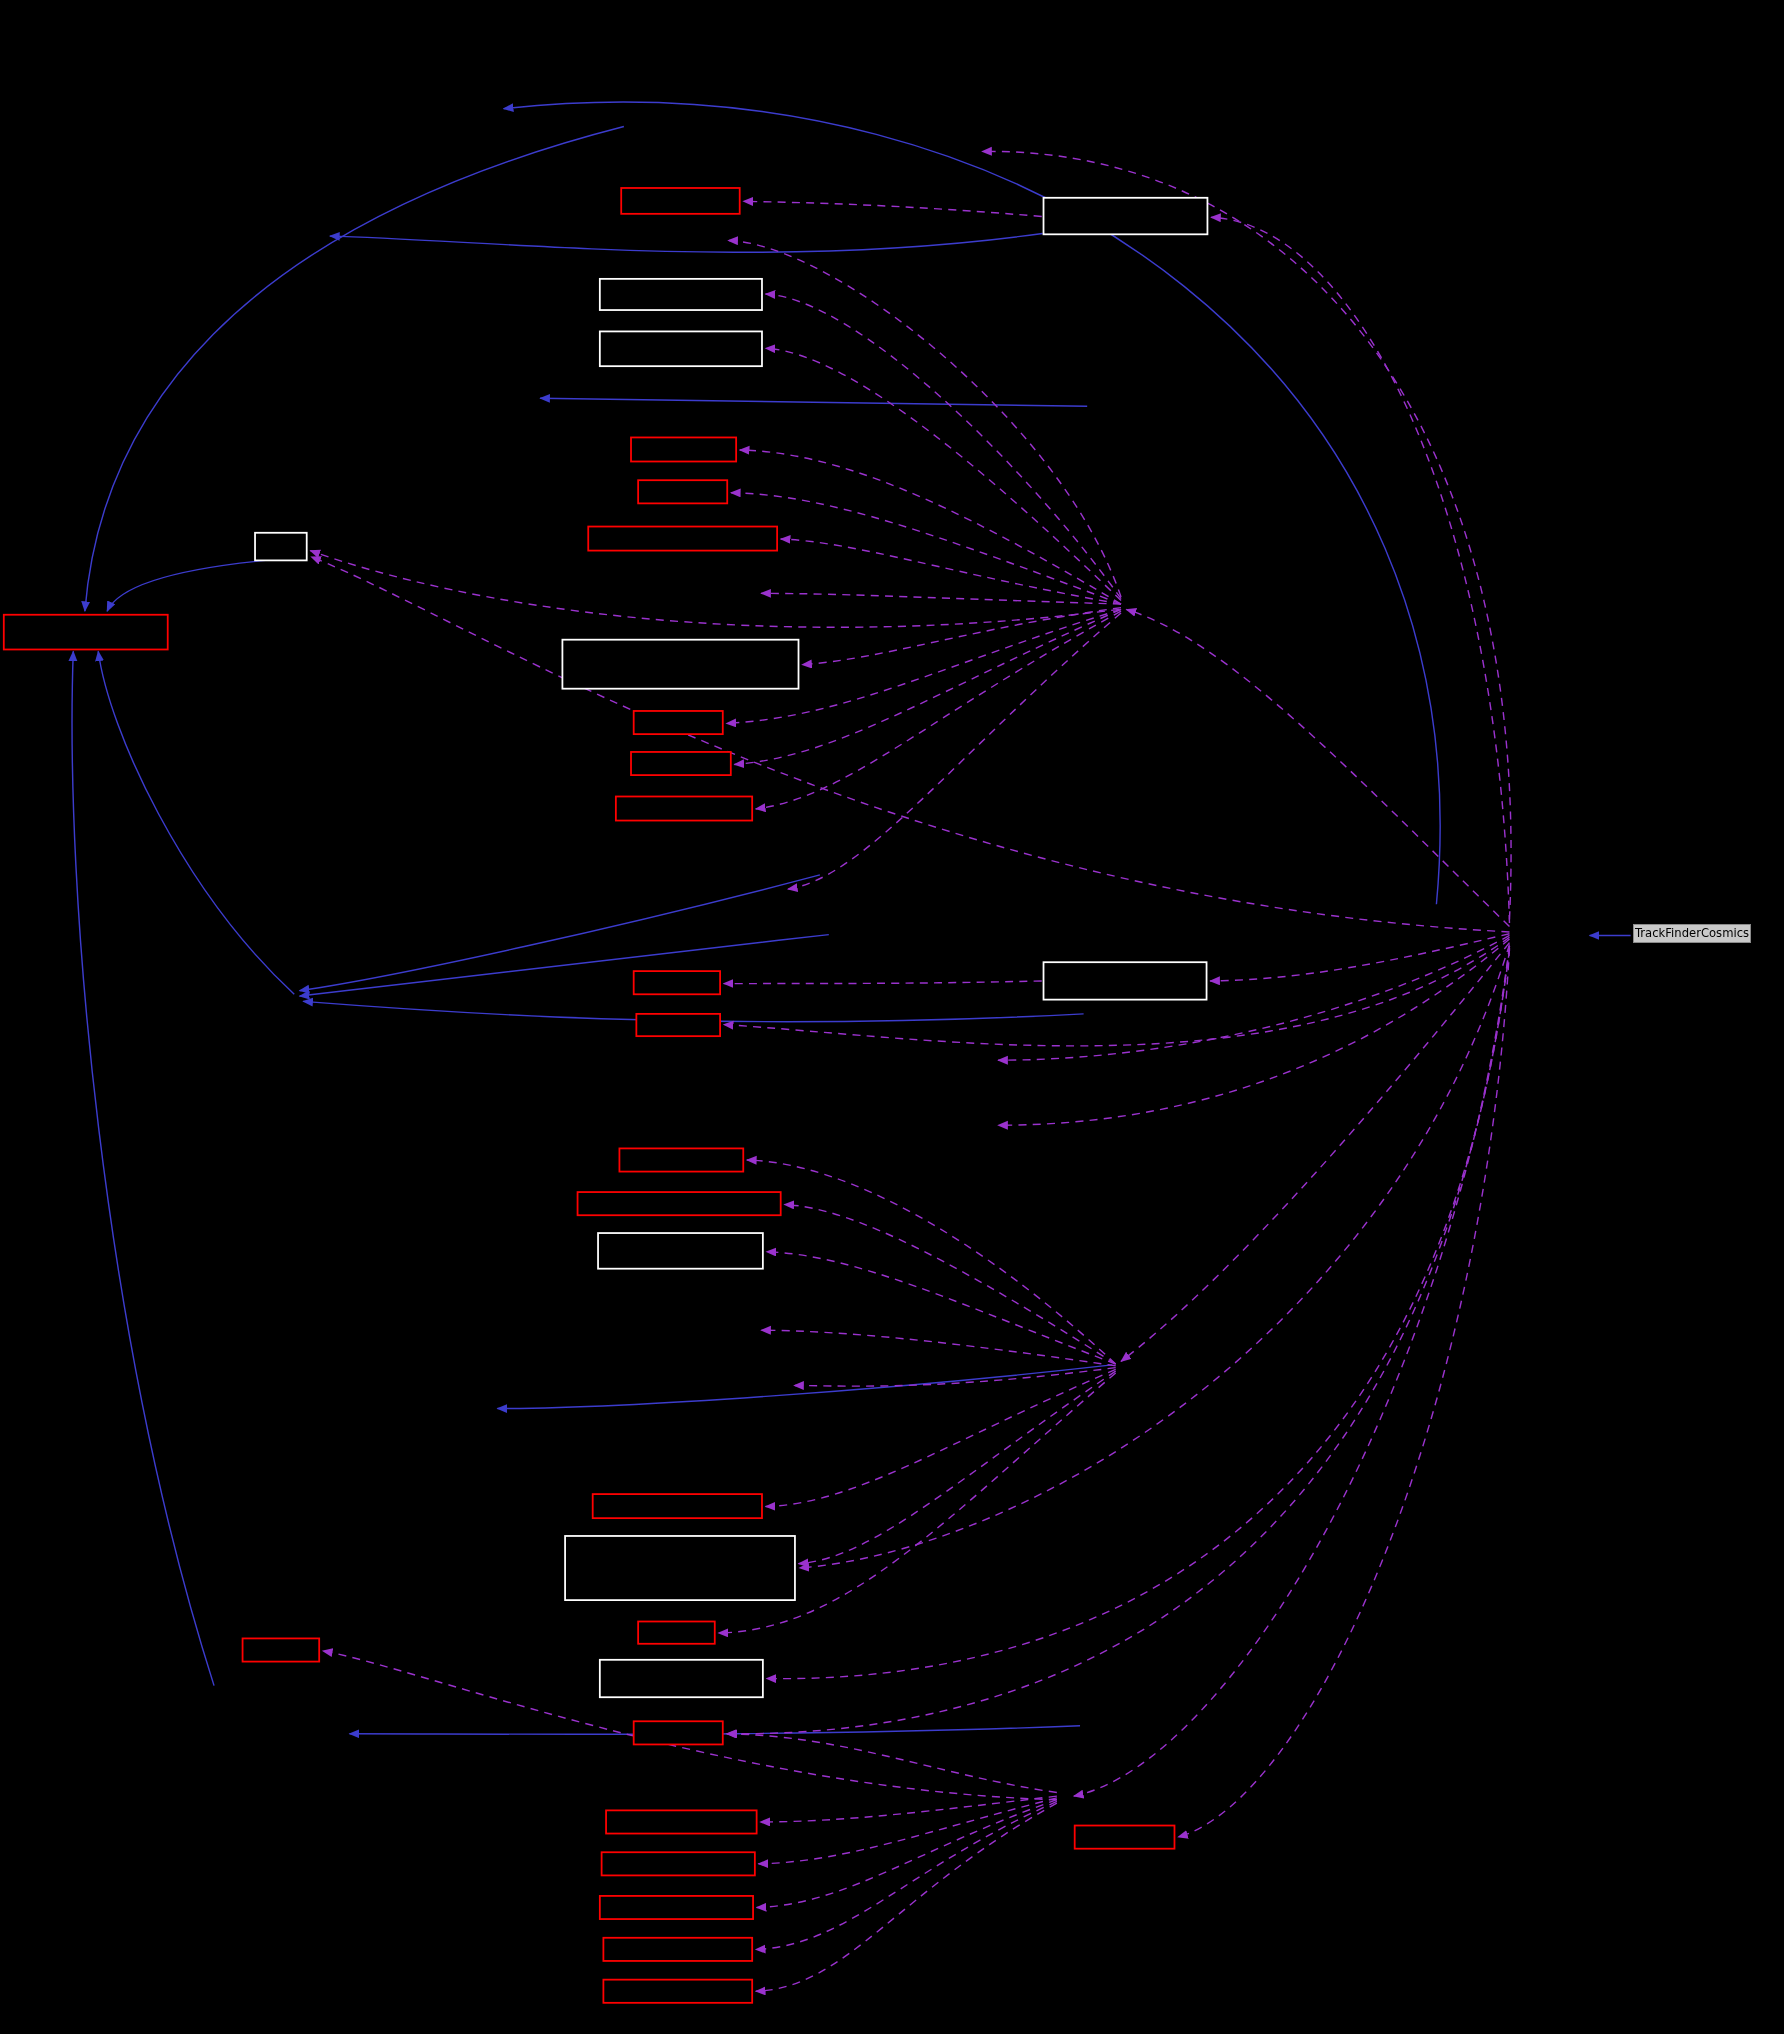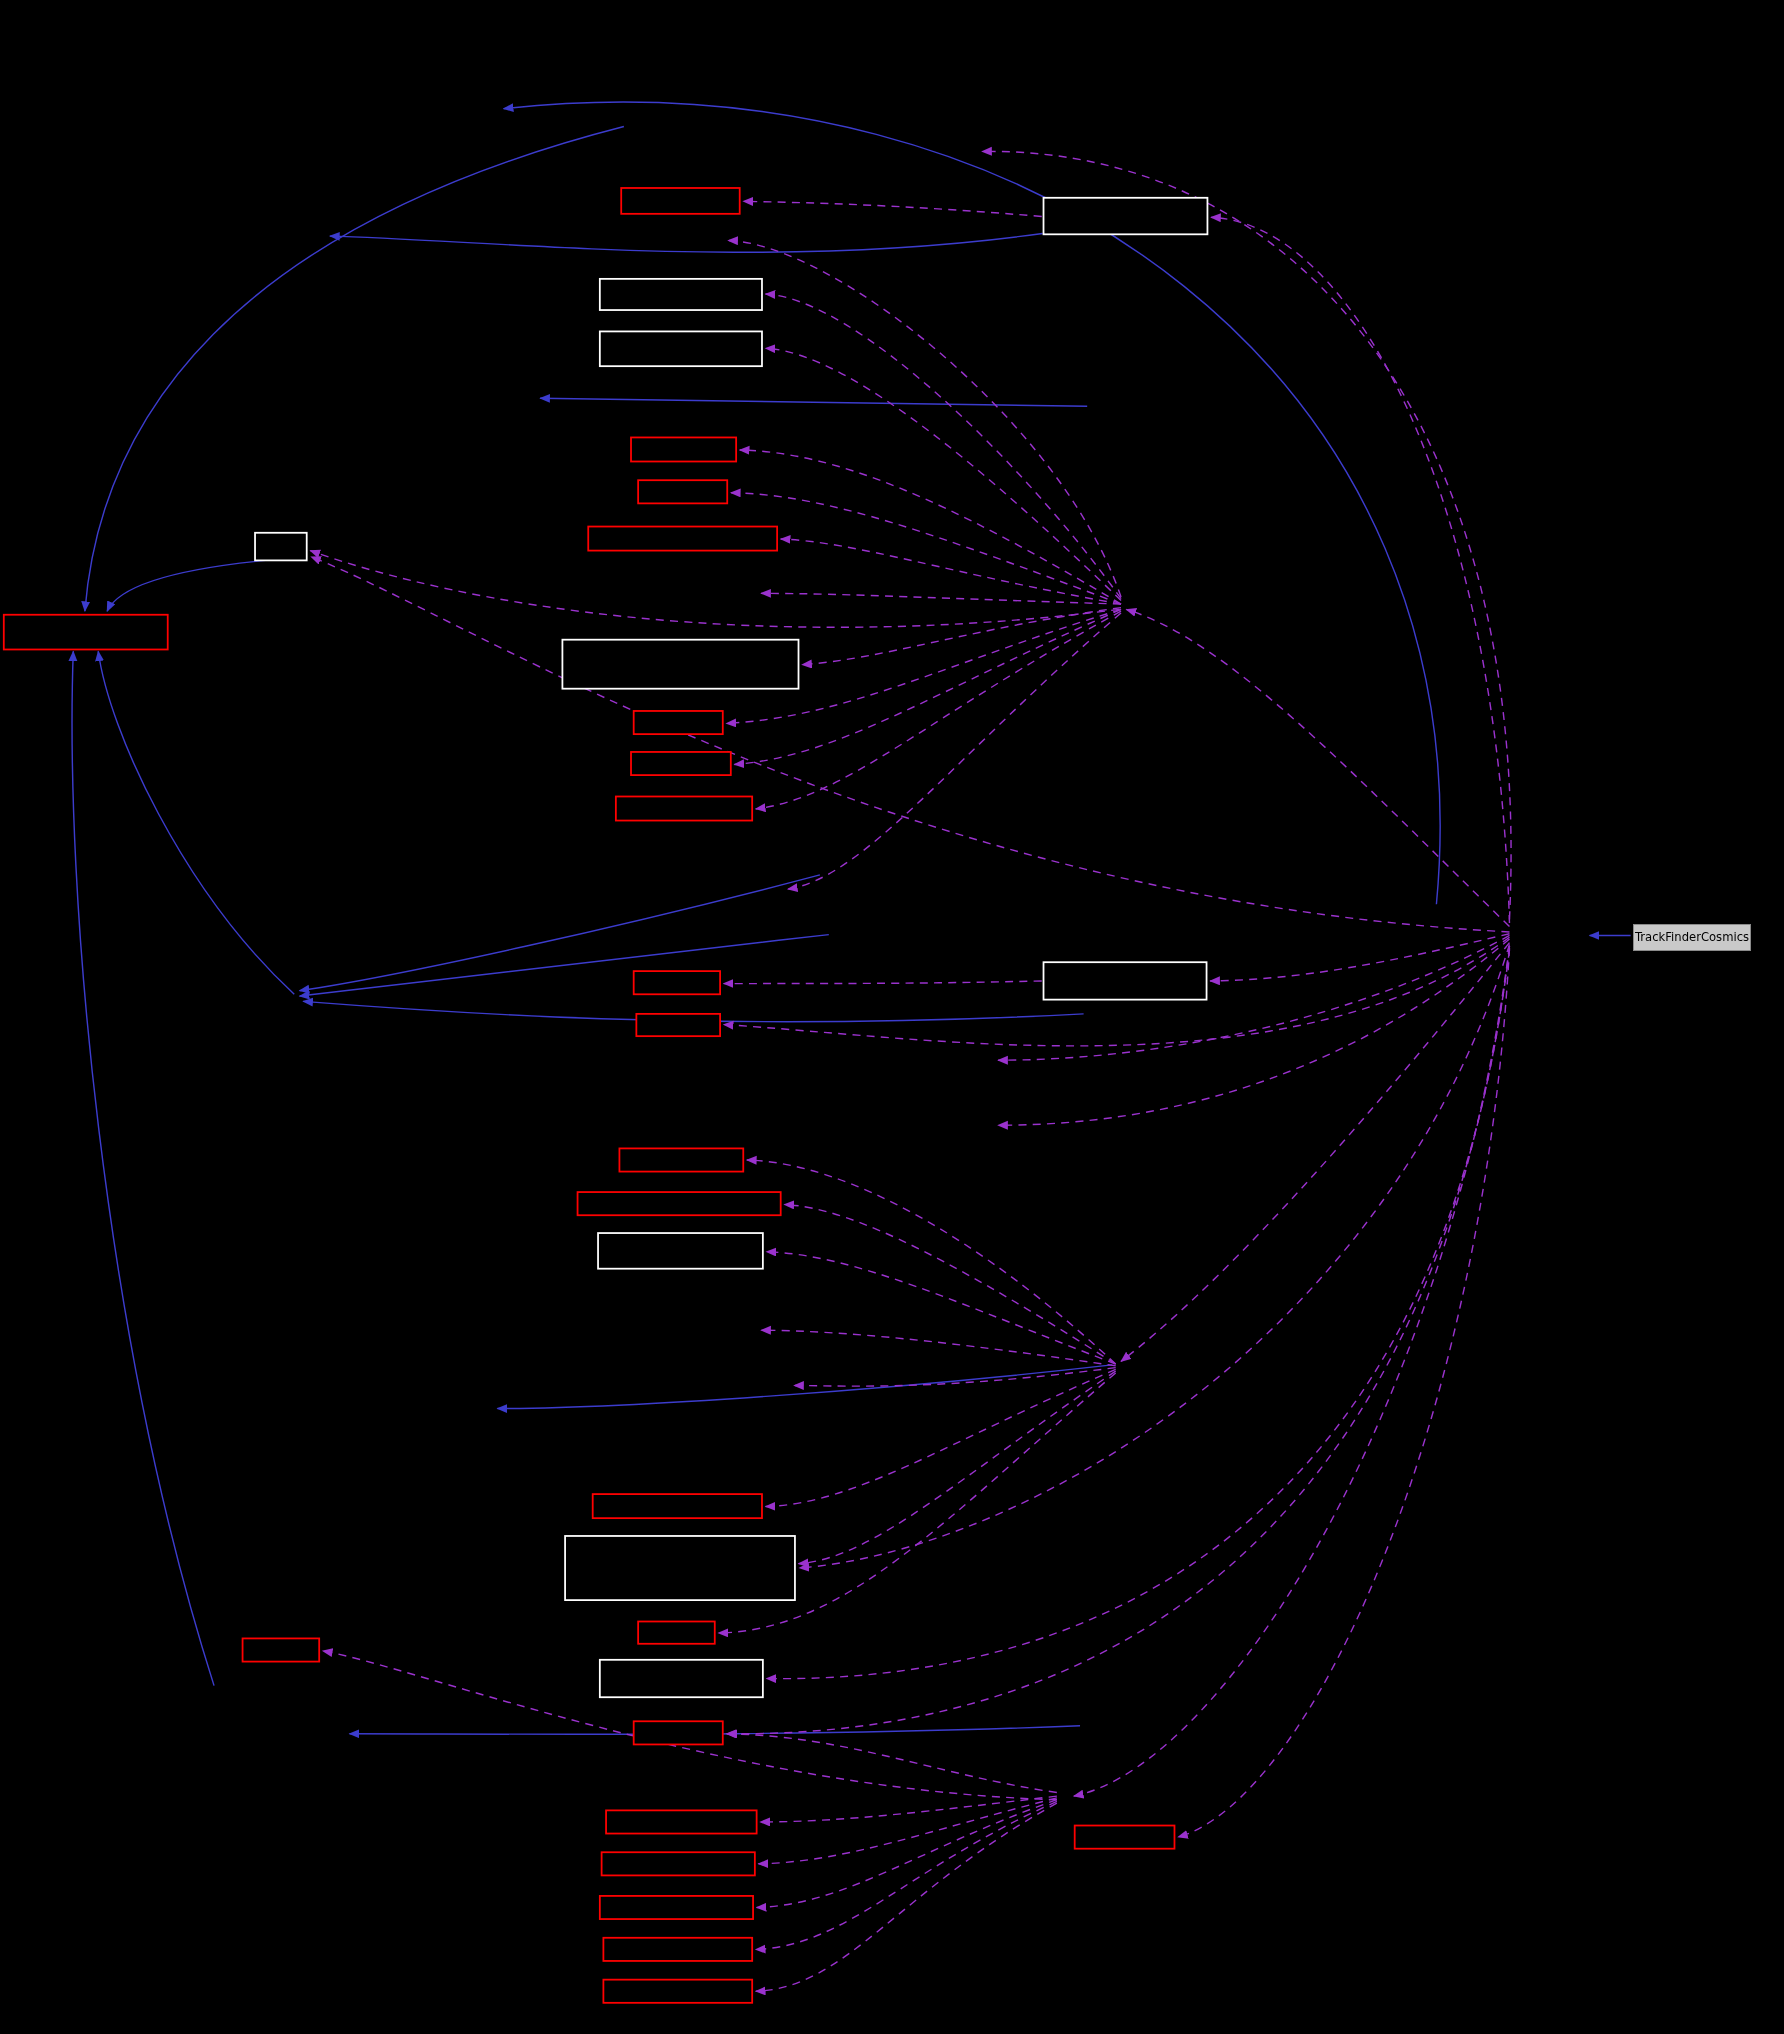--- a/index.html
+++ b/index.html
@@ -131,15 +131,15 @@
       <rect x="272" y="1839" width="86" height="26" fill="#000000" stroke="#ff0000" stroke-width="2"></rect>
       <rect x="711" y="1932" width="100" height="26" fill="#000000" stroke="#ff0000" stroke-width="2"></rect>
       <rect x="680" y="2032" width="169" height="26" fill="#000000" stroke="#ff0000" stroke-width="2"></rect>
       <rect x="675" y="2079" width="172" height="26" fill="#000000" stroke="#ff0000" stroke-width="2"></rect>
       <rect x="673" y="2128" width="172" height="26" fill="#000000" stroke="#ff0000" stroke-width="2"></rect>
       <rect x="677" y="2175" width="167" height="26" fill="#000000" stroke="#ff0000" stroke-width="2"></rect>
       <rect x="1206" y="2049" width="112" height="26" fill="#000000" stroke="#ff0000" stroke-width="2"></rect>
       <rect x="677" y="2222" width="167" height="26" fill="#000000" stroke="#ff0000" stroke-width="2"></rect>
     </svg>
 
-  <div id="label-node" style="left: 1633px; top: 924px; width: 118px; height: 27px; background: rgb(201, 201, 201); color: rgb(0, 0, 0);">TrackFinderCosmics</div>
+  <div id="label-node" style="left: 1633px; top: 924px; width: 118px; height: 19px; background: rgb(201, 201, 201); color: rgb(0, 0, 0);">TrackFinderCosmics</div>
 </div>
 
 
 </body></html>

